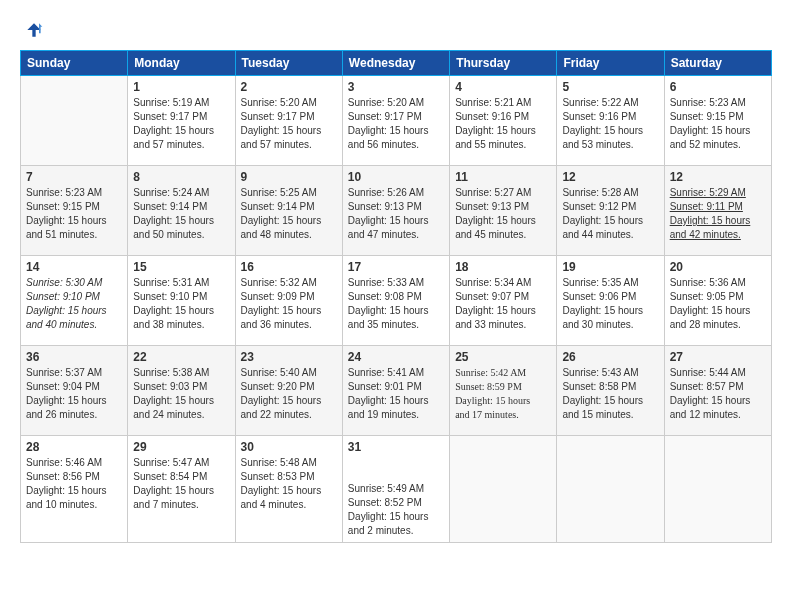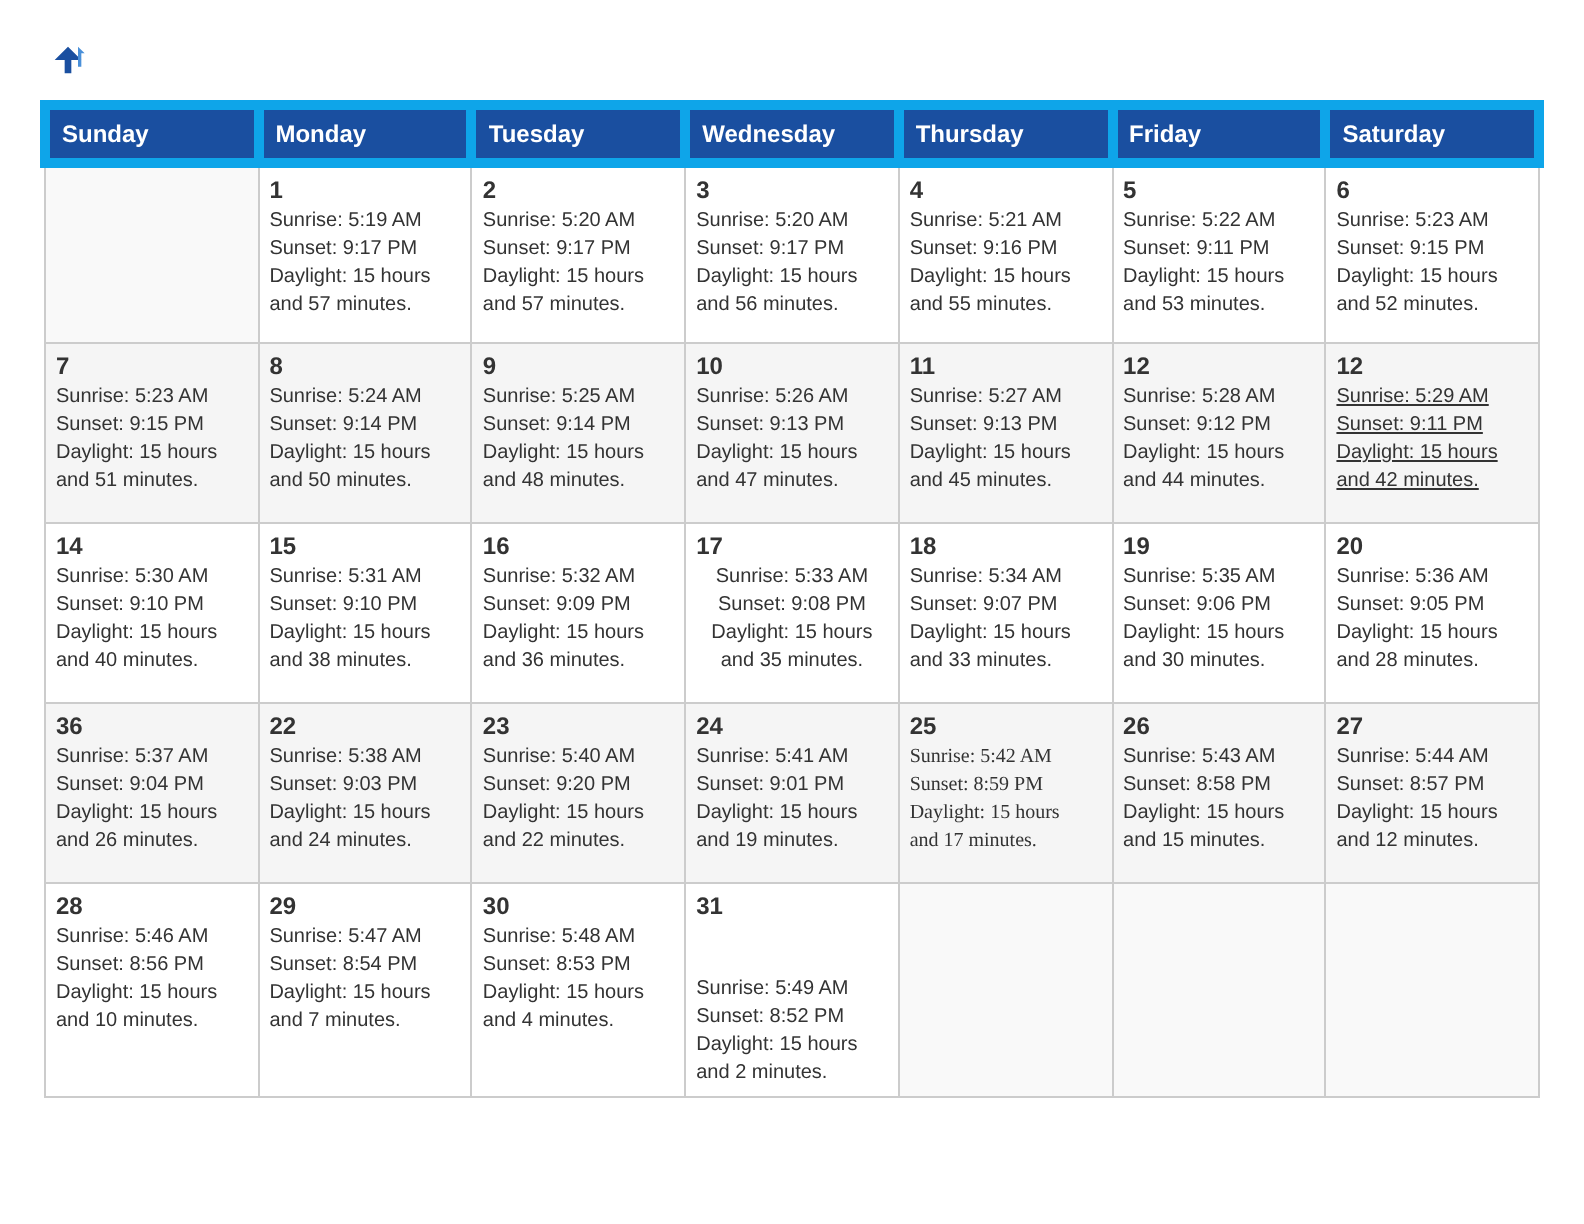--- a/index.html
+++ b/index.html
@@ -60,21 +60,21 @@
       border-collapse: collapse;
       table-layout: fixed;
     }
     thead tr th {
       background: #1a4fa0;
       color: #fff;
       font-size: 12px;
       font-weight: bold;
       text-align: left;
       padding: 5px 6px;
-      border: 5px solid #0ea5e9;
+      border: 1px solid #0ea5e9;
     }
     tbody tr td {
       border: 1px solid #ccc;
       vertical-align: top;
       padding: 4px 5px;
       font-size: 10px;
       color: #333;
       min-height: 80px;
       height: 90px;
     }
@@ -157,21 +157,21 @@
         <td>
           <span class="day-number">4</span>
           <div class="cell-content" style="white-space: pre-line;">Sunrise: 5:21 AM
 Sunset: 9:16 PM
 Daylight: 15 hours
 and 55 minutes.</div>
         </td>
         <td>
           <span class="day-number">5</span>
           <div class="cell-content" style="white-space: pre-line;">Sunrise: 5:22 AM
-Sunset: 9:11 PM
+Sunset: 9:16 PM
 Daylight: 15 hours
 and 53 minutes.</div>
         </td>
         <td>
           <span class="day-number">6</span>
           <div class="cell-content" style="white-space: pre-line;">Sunrise: 5:23 AM
 Sunset: 9:15 PM
 Daylight: 15 hours
 and 52 minutes.</div>
         </td>
@@ -223,42 +223,42 @@
           <span class="day-number">12</span>
           <div class="cell-content" style="white-space: pre-line; text-decoration: underline;">Sunrise: 5:29 AM
 Sunset: 9:11 PM
 Daylight: 15 hours
 and 42 minutes.</div>
         </td>
       </tr>
       <tr>
         <td>
           <span class="day-number">14</span>
-          <div class="cell-content" style="white-space: pre-line;">Sunrise: 5:30 AM
+          <div class="cell-content" style="white-space: pre-line; font-style: italic;">Sunrise: 5:30 AM
 Sunset: 9:10 PM
 Daylight: 15 hours
 and 40 minutes.</div>
         </td>
         <td>
           <span class="day-number">15</span>
           <div class="cell-content" style="white-space: pre-line;">Sunrise: 5:31 AM
 Sunset: 9:10 PM
 Daylight: 15 hours
 and 38 minutes.</div>
         </td>
         <td>
           <span class="day-number">16</span>
           <div class="cell-content" style="white-space: pre-line;">Sunrise: 5:32 AM
 Sunset: 9:09 PM
 Daylight: 15 hours
 and 36 minutes.</div>
         </td>
         <td>
           <span class="day-number">17</span>
-          <div class="cell-content" style="white-space: pre-line; text-align: center;">Sunrise: 5:33 AM
+          <div class="cell-content" style="white-space: pre-line;">Sunrise: 5:33 AM
 Sunset: 9:08 PM
 Daylight: 15 hours
 and 35 minutes.</div>
         </td>
         <td>
           <span class="day-number">18</span>
           <div class="cell-content" style="white-space: pre-line;">Sunrise: 5:34 AM
 Sunset: 9:07 PM
 Daylight: 15 hours
 and 33 minutes.</div>

